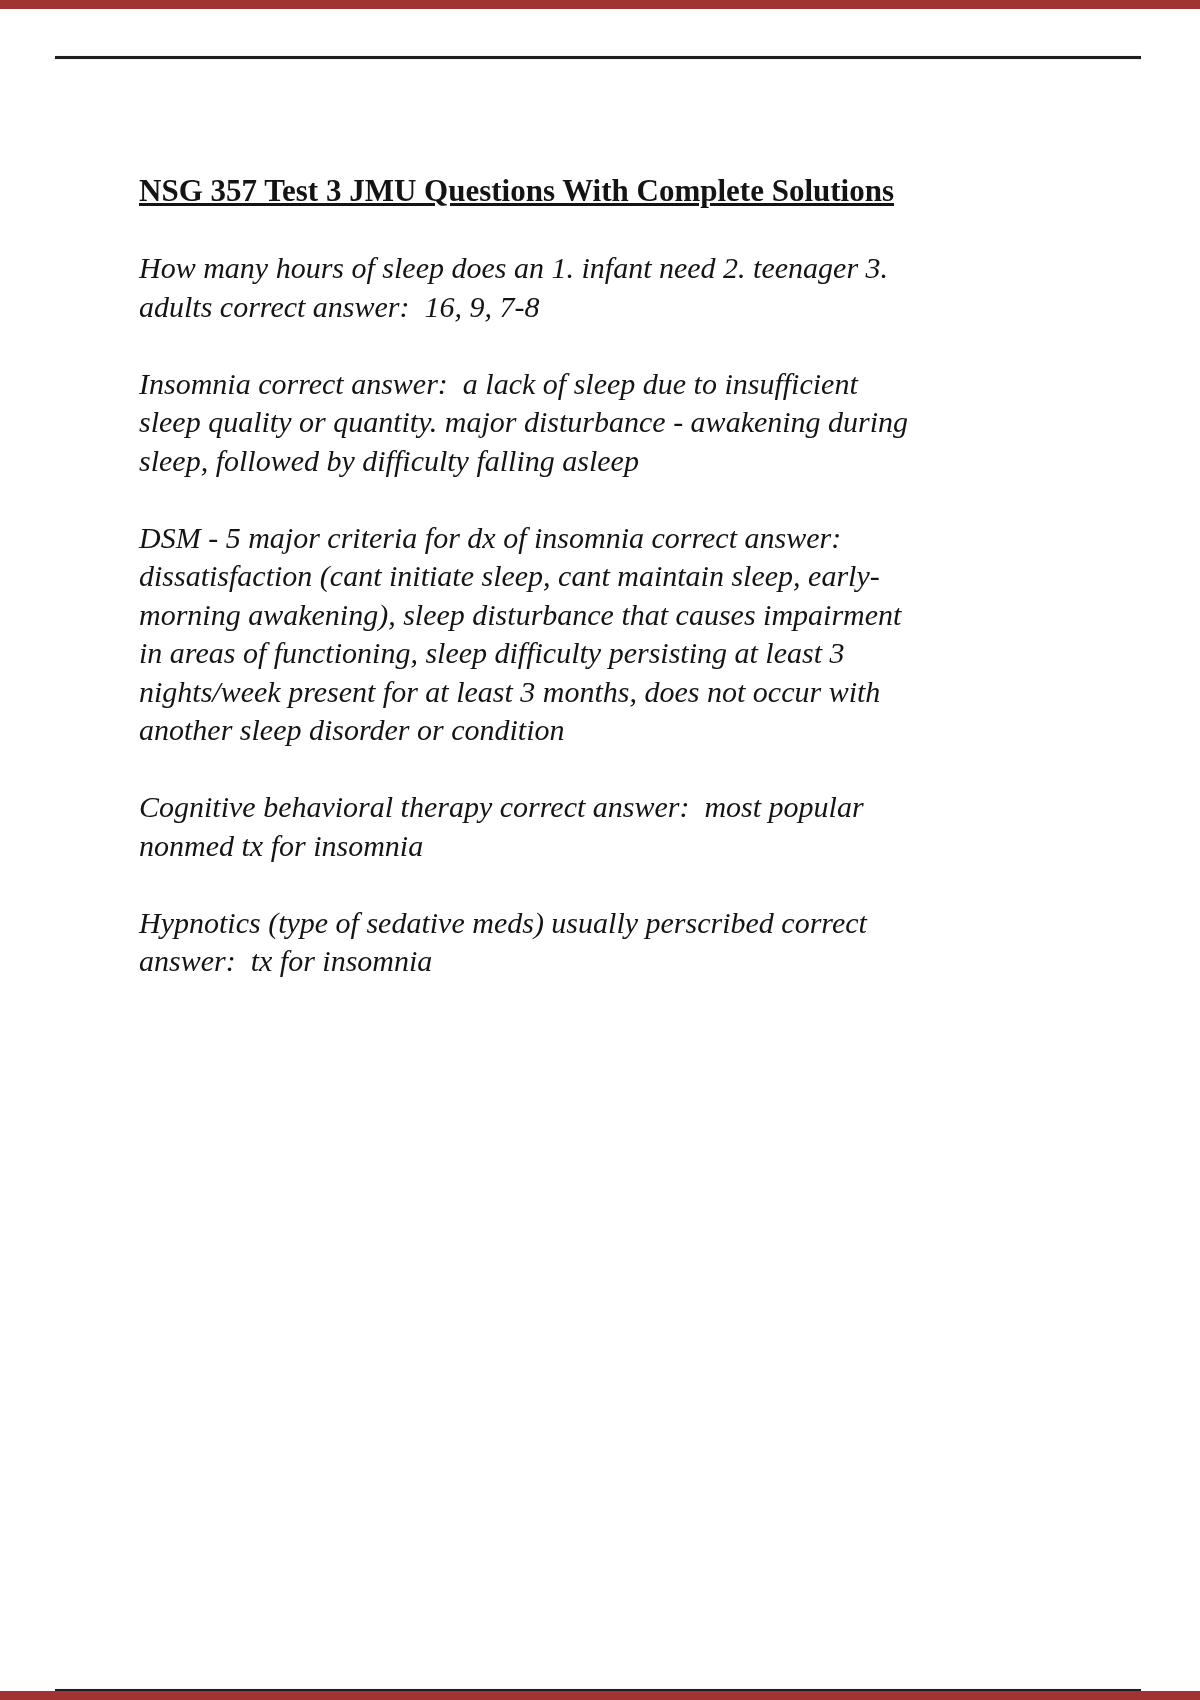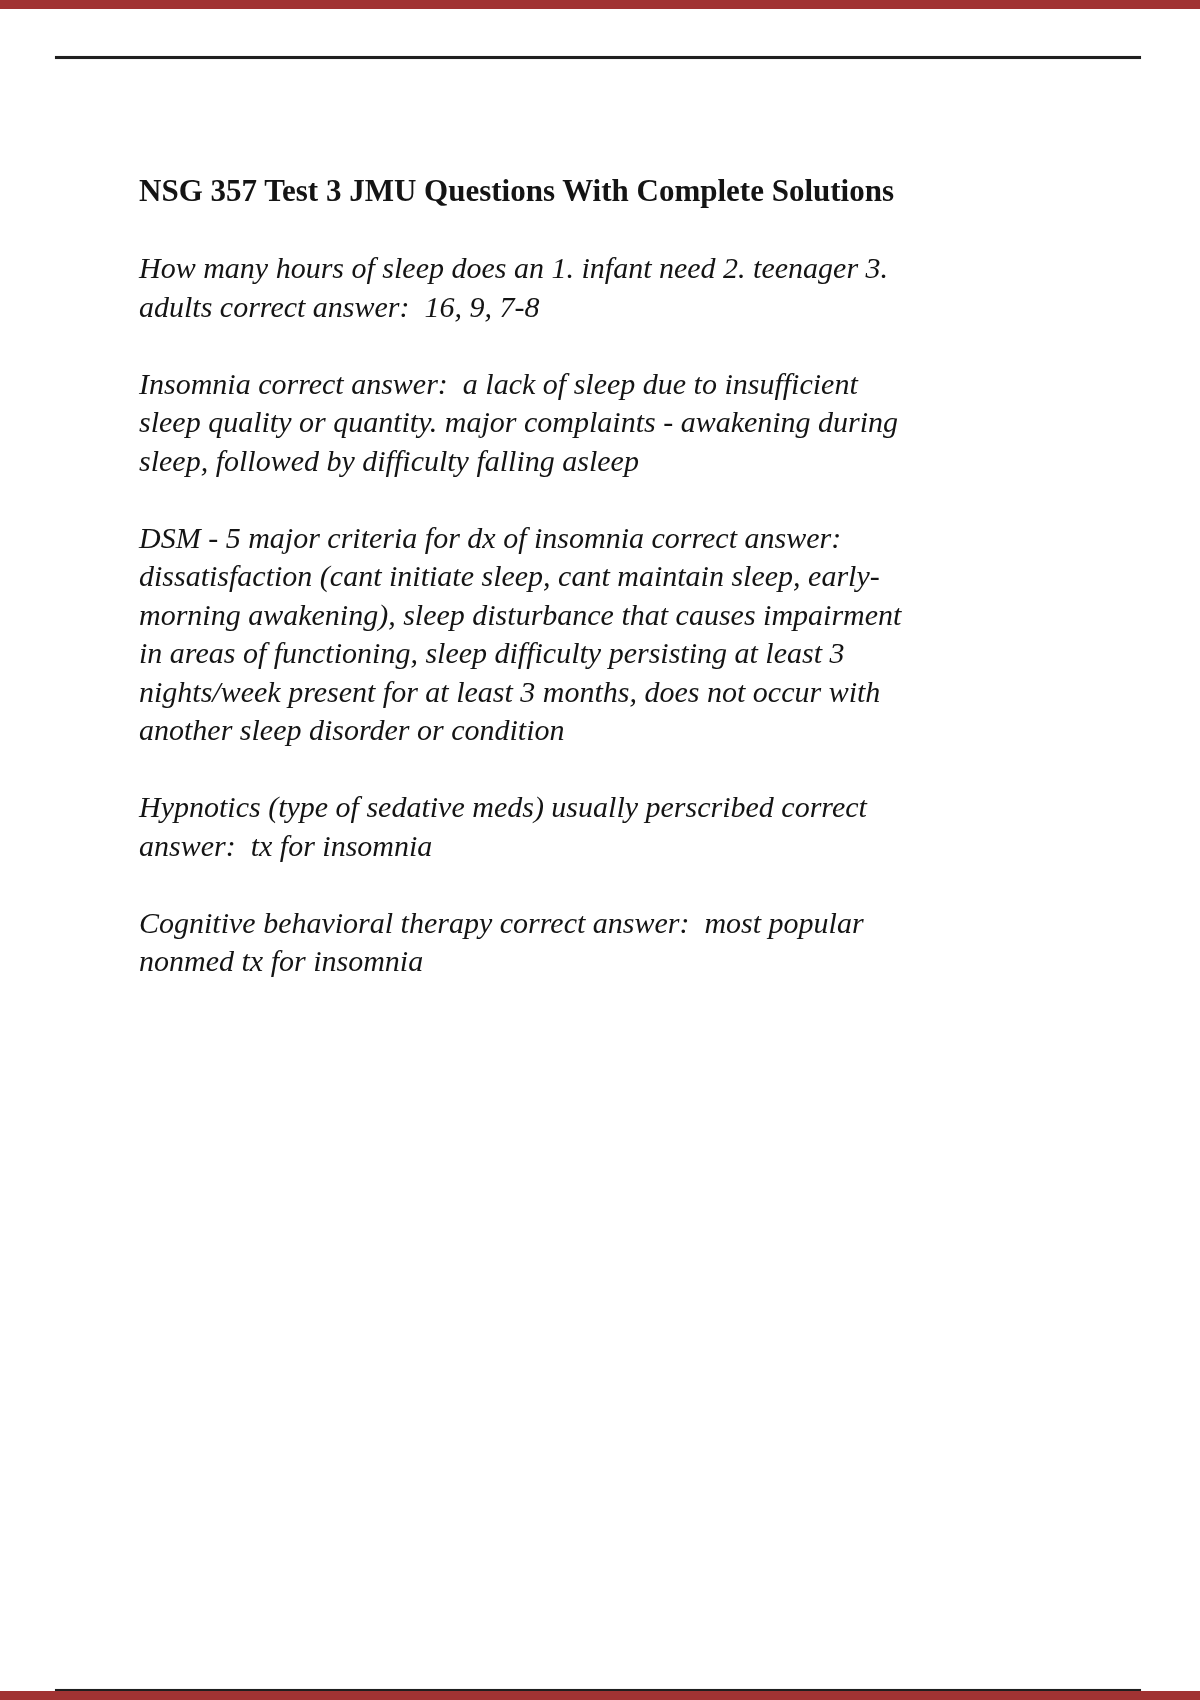--- a/index.html
+++ b/index.html
@@ -47,20 +47,21 @@
     color: var(--text-color);
     font-size: 30px;
     line-height: 38.5px;
   }
   .doc-title {
     font-size: 31px;
     font-weight: bold;
     margin: 0 0 38.5px 0;
     line-height: 38.5px;
     white-space: pre-wrap;
+    text-decoration: underline;
   }
   .qa-paragraph {
     margin: 0 0 38.5px 0;
     white-space: pre-wrap;
     font-style: italic;
   }
 </style>
 </head>
 <body>
 
@@ -69,35 +70,35 @@
   <div class="red-bar top"></div>
   <div class="rule top-rule"></div>
 
   <div class="content">
     <h1 class="doc-title">NSG 357 Test 3 JMU Questions With Complete Solutions</h1>
 
     <p class="qa-paragraph">How many hours of sleep does an 1. infant need 2. teenager 3.
 adults correct answer:  16, 9, 7-8</p>
 
     <p class="qa-paragraph">Insomnia correct answer:  a lack of sleep due to insufficient
-sleep quality or quantity. major complaints - awakening during
+sleep quality or quantity. major disturbance - awakening during
 sleep, followed by difficulty falling asleep</p>
 
 
     <p class="qa-paragraph">DSM - 5 major criteria for dx of insomnia correct answer:
 dissatisfaction (cant initiate sleep, cant maintain sleep, early-
 morning awakening), sleep disturbance that causes impairment
 in areas of functioning, sleep difficulty persisting at least 3
 nights/week present for at least 3 months, does not occur with
 another sleep disorder or condition</p>
 
+    <p class="qa-paragraph">Cognitive behavioral therapy correct answer:  most popular
+nonmed tx for insomnia</p>
+
     <p class="qa-paragraph">Hypnotics (type of sedative meds) usually perscribed correct
 answer:  tx for insomnia</p>
-
-    <p class="qa-paragraph">Cognitive behavioral therapy correct answer:  most popular
-nonmed tx for insomnia</p>
 
   </div>
 
   <div class="rule bottom-rule"></div>
   <div class="red-bar bottom"></div>
 
 </div>
 
 </body></html>

